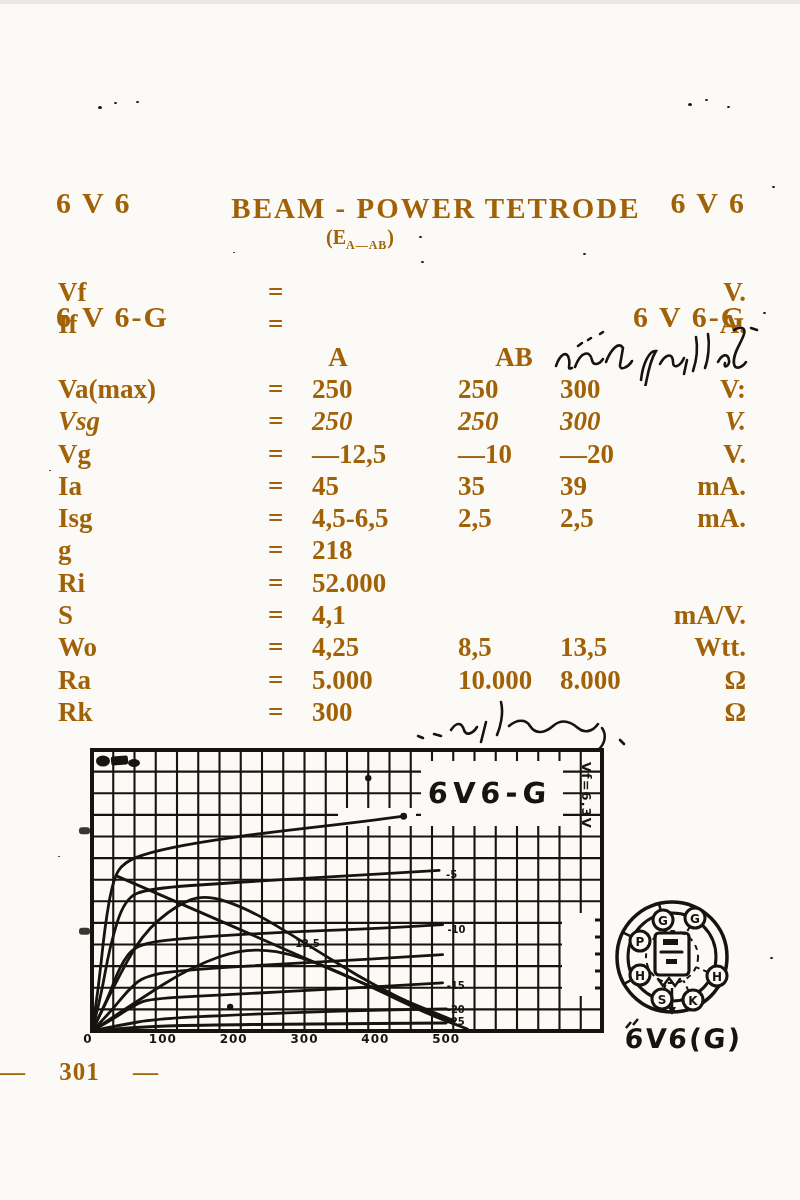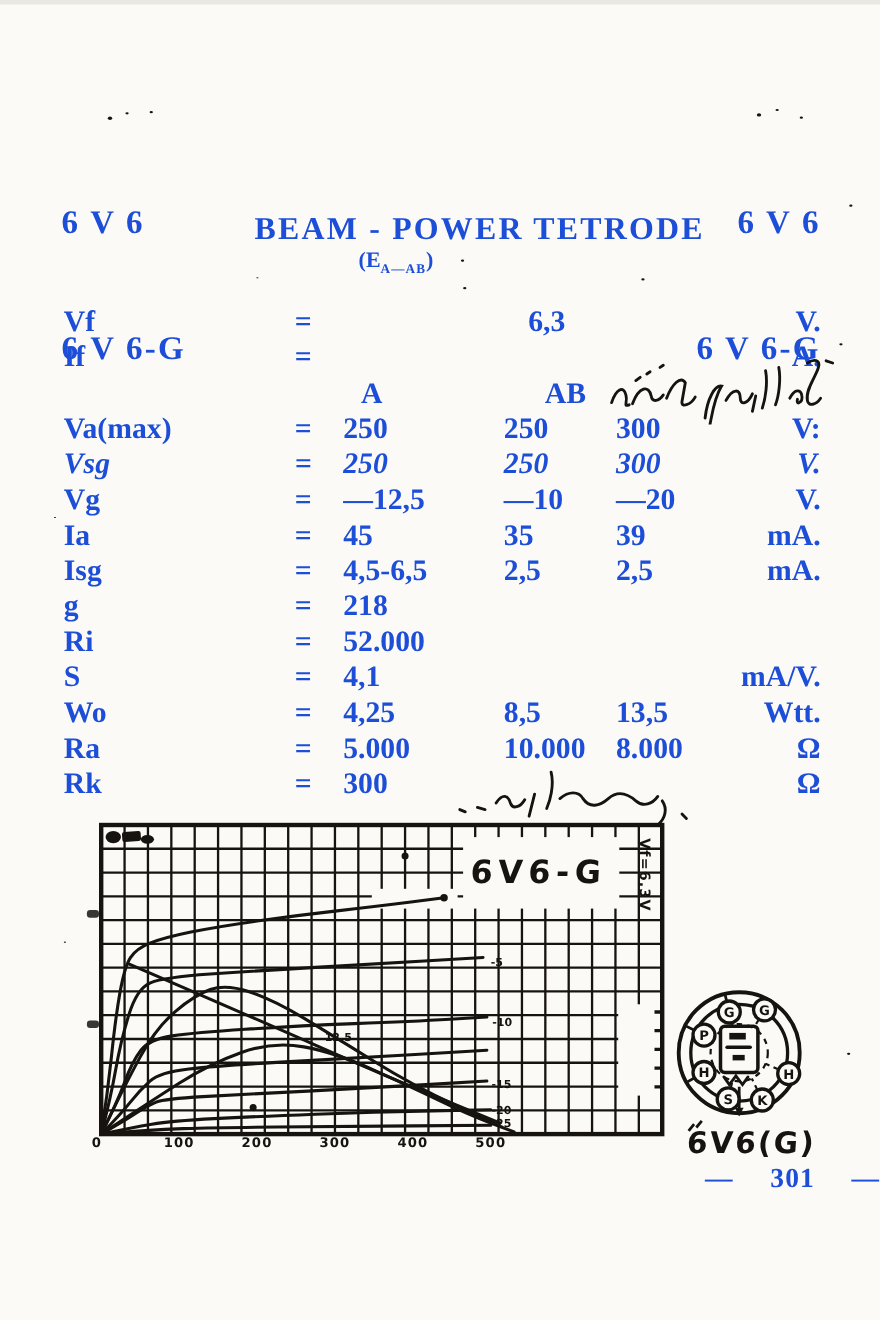--- a/index.html
+++ b/index.html
@@ -1,38 +1,38 @@
 <!DOCTYPE html>
 <html><head>
 <meta charset="utf-8">
 <style>
   html,body{margin:0;padding:0;}
   body{width:800px;height:1200px;position:relative;overflow:hidden;
        font-family:"Liberation Serif","DejaVu Serif",serif;}
-  .page{position:absolute;inset:0;background:#fbfaf6;color:#1d4ed8;}
+  .page{position:absolute;inset:0;background:#fbfaf6;color:#a16207;}
   .abs{position:absolute;}
   .edge-top{position:absolute;left:0;top:0;width:800px;height:4px;background:#e9e8e3;}
   .model{font-size:30px;font-weight:700;letter-spacing:2px;line-height:38px;white-space:pre;}
   .model.right{text-align:right;}
   .doc-title{left:0;top:192px;width:800px;text-align:center;font-size:29px;font-weight:700;letter-spacing:2px;margin-left:36px;}
   .doc-sub{left:0;top:226px;width:720px;text-align:center;font-size:20px;font-weight:700;}
   .doc-sub sub{font-size:12px;letter-spacing:1px;}
   .spec-row{position:absolute;left:56px;width:690px;height:32px;line-height:32px;
             font-size:27px;font-weight:700;}
   .spec-row span{position:absolute;white-space:nowrap;}
   .c-label{left:2px;}
   .c-eq{left:212px;}
   .c-v1{left:256px;}
   .c-v2{left:402px;}
   .c-v3{left:504px;}
   .c-unit{right:0;text-align:right;}
   .c-single{left:361px;width:160px;text-align:center;}
   .c-ha{left:260px;width:44px;text-align:center;}
   .c-hab{left:432px;width:52px;text-align:center;}
-  .footer{left:0;top:1058px;width:800px;text-align:right;font-size:25px;font-weight:700;
+  .footer{left:0;top:1058px;width:800px;text-align:left;font-size:25px;font-weight:700;
           word-spacing:26px;letter-spacing:1px;}
   .speck{position:absolute;background:#17140f;border-radius:50%;}
   svg text{font-family:"DejaVu Sans","Liberation Sans",sans-serif;}
 </style>
 </head>
 <body>
 
 <div class="page">
   <div class="edge-top"></div>
 
@@ -45,21 +45,20 @@
     <div>6 V 6-G</div>
   </div>
 
   <div class="abs doc-title">BEAM - POWER TETRODE</div>
   <div class="abs doc-sub"><span>(E</span><sub>A—AB</sub><span>)</span></div>
 
   <div id="spec-rows">
       <div class="spec-row" style="top: 276px;">
         <span class="c-label">Vf</span>
         <span class="c-eq">=</span>
-        <span class="c-single">6,3</span>
         <span class="c-unit">V.</span>
       </div>
       <div class="spec-row" style="top: 308.3px;">
         <span class="c-label">If</span>
         <span class="c-eq">=</span>
         <span class="c-unit">A.</span>
       </div>
       <div class="spec-row" style="top: 340.6px;">
         <span class="c-ha">A</span>
         <span class="c-hab">AB</span>

